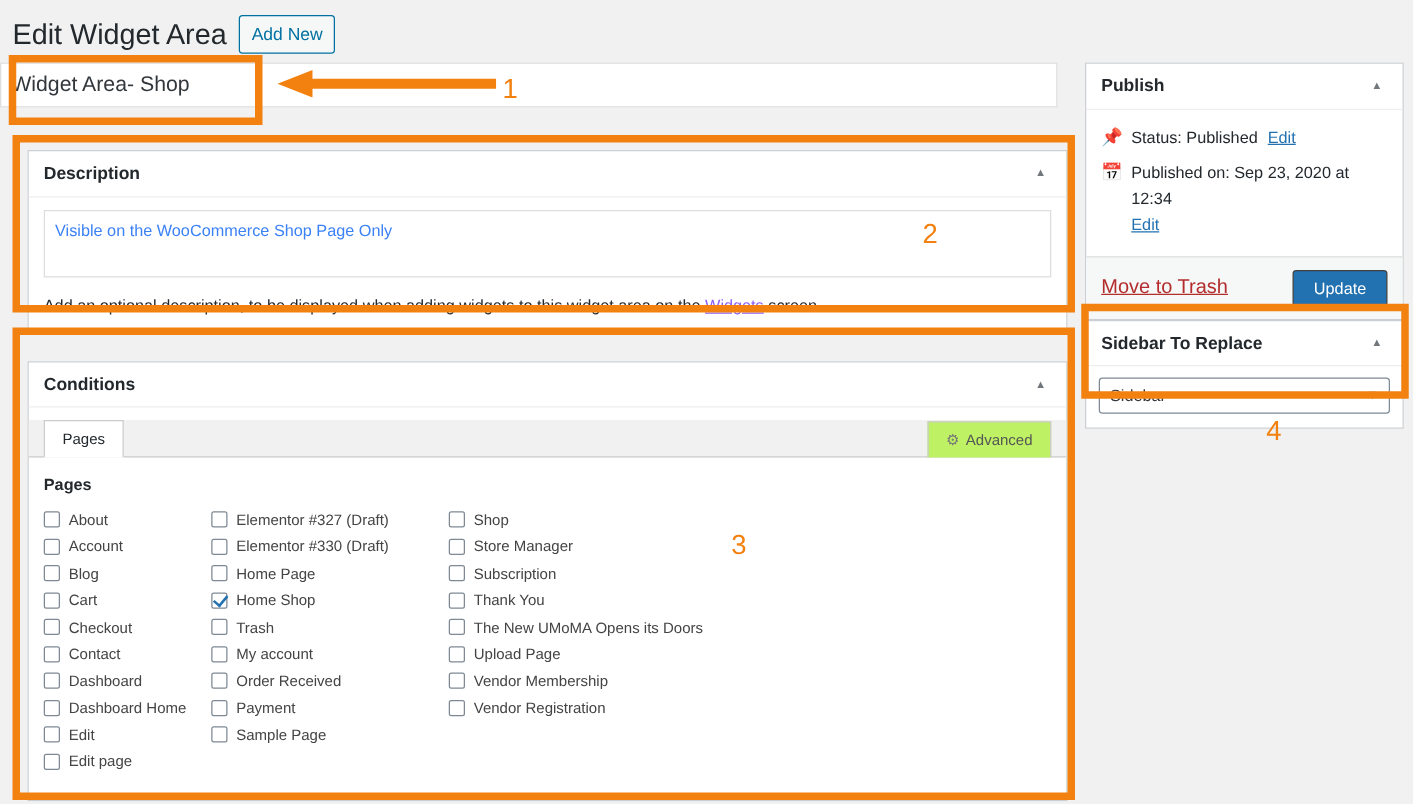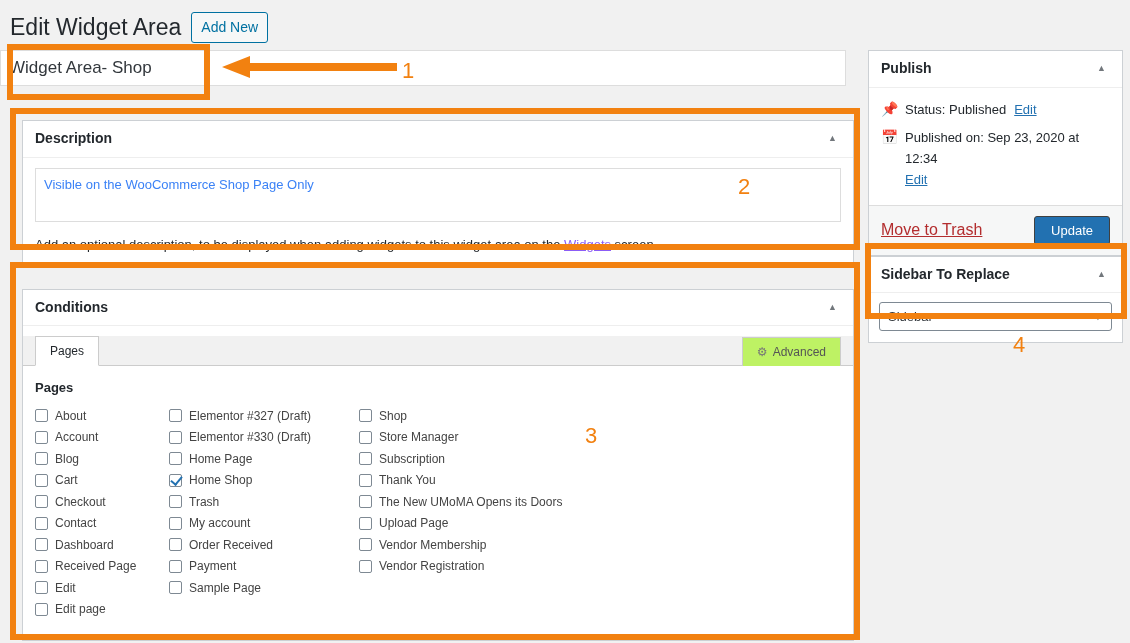--- a/index.html
+++ b/index.html
@@ -231,21 +231,21 @@
           <div class="cb-item">
               <span class="cb"></span>
               <span>Contact</span>
             </div>
           <div class="cb-item">
               <span class="cb"></span>
               <span>Dashboard</span>
             </div>
           <div class="cb-item">
               <span class="cb"></span>
-              <span>Received Page</span>
+              <span>Dashboard Home</span>
             </div>
           <div class="cb-item">
               <span class="cb"></span>
               <span>Edit</span>
             </div>
           <div class="cb-item">
               <span class="cb"></span>
               <span>Edit page</span>
             </div>
         </div>

